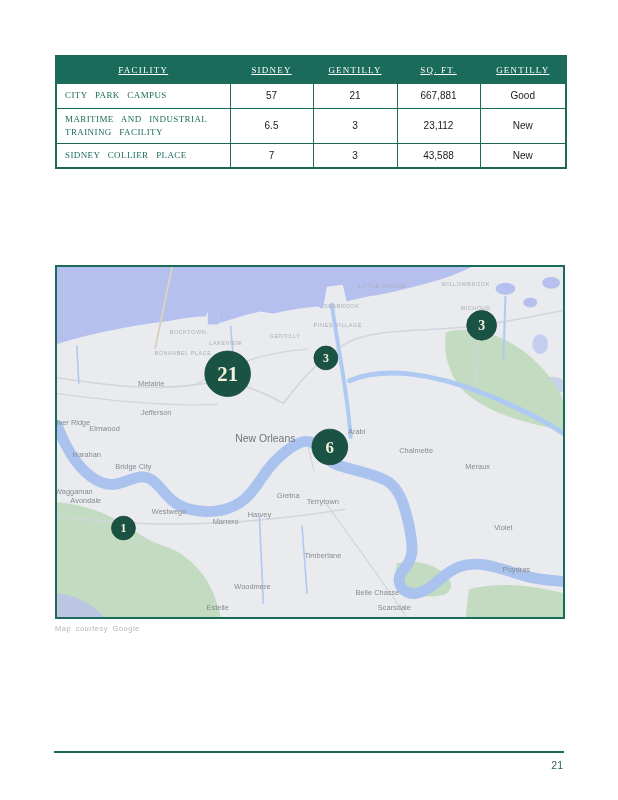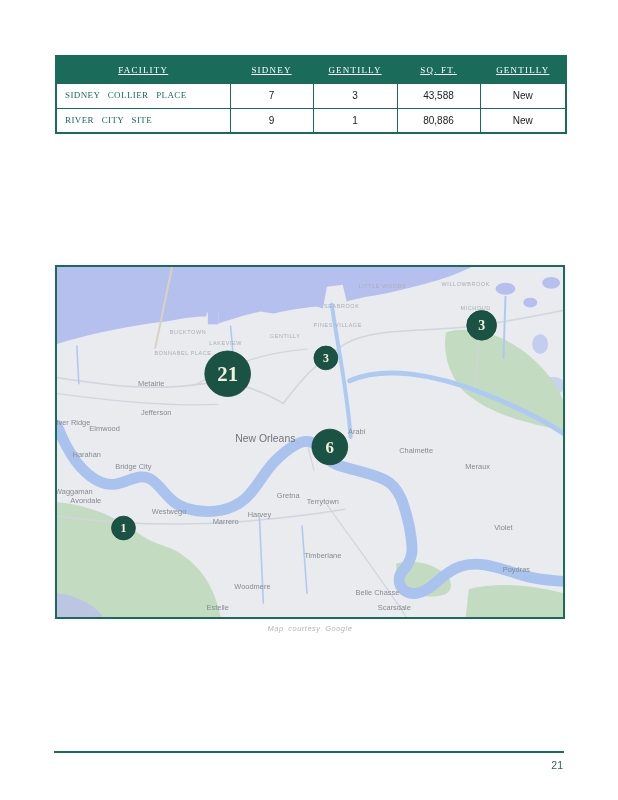--- a/index.html
+++ b/index.html
@@ -45,22 +45,22 @@
   .map-figure{
     position:absolute;left:55px;top:265px;width:510px;height:354px;
     border:2px solid var(--green);background:#e9ebee;
   }
   .map-figure svg{display:block;width:100%;height:100%;}
   text.lbl-sm{font-family:"Liberation Sans",sans-serif;font-size:5.5px;fill:#a9aeb8;letter-spacing:0.6px;text-anchor:middle;}
   text.lbl-md{font-family:"Liberation Sans",sans-serif;font-size:7.5px;fill:#868b91;text-anchor:middle;}
   text.lbl-lg{font-family:"Liberation Sans",sans-serif;font-size:10.5px;fill:#70757a;text-anchor:middle;}
   text.marker-num{font-family:"Liberation Serif",serif;font-weight:bold;fill:#f6f1dd;text-anchor:middle;}
   .map-credit{
-    position:absolute;left:55px;top:624px;width:510px;text-align:center;
-    font-size:7.5px;font-style:italic;color:#b2b5ba;letter-spacing:0.5px;word-spacing:2px;
+    position:absolute;left:55px;top:624px;width:510px;text-align:left;
+    font-size:7.5px;color:#b2b5ba;letter-spacing:0.5px;word-spacing:2px;
   }
   
   .footer-rule{position:absolute;left:54px;top:751px;width:510px;height:2px;background:var(--green);}
   .page-number{position:absolute;left:535px;top:759px;width:28px;text-align:right;
     font-size:10.5px;color:#2f6257;}
 </style>
 </head>
 <body>
 
 <div class="page">
@@ -77,31 +77,38 @@
       <tr id="facility-head-row">
           <th>FACILITY</th>
           <th>SIDNEY</th>
           <th>GENTILLY</th>
           <th>SQ. FT.</th>
           <th>GENTILLY</th>
         </tr>
     </thead>
     <tbody id="facility-body">
         <tr>
+          <td class="fac">CITY PARK CAMPUS</td>
+          <td>57</td>
+          <td>21</td>
+          <td>667,881</td>
+          <td>Good</td>
+        </tr>
+        <tr>
+          <td class="fac">MARITIME AND INDUSTRIAL TRAINING FACILITY</td>
+          <td>6.5</td>
+          <td>3</td>
+          <td>23,112</td>
+          <td>New</td>
+        </tr>
+        <tr>
           <td class="fac">SIDNEY COLLIER PLACE</td>
           <td>7</td>
           <td>3</td>
           <td>43,588</td>
-          <td>New</td>
-        </tr>
-        <tr>
-          <td class="fac">RIVER CITY SITE</td>
-          <td>9</td>
-          <td>1</td>
-          <td>80,886</td>
           <td>New</td>
         </tr>
       </tbody>
   </table>
 
   <div class="map-figure">
     <svg viewBox="0 0 510 354" preserveAspectRatio="none">
 
       <rect x="0" y="0" width="510" height="354" fill="#e9ebee"></rect>
 

